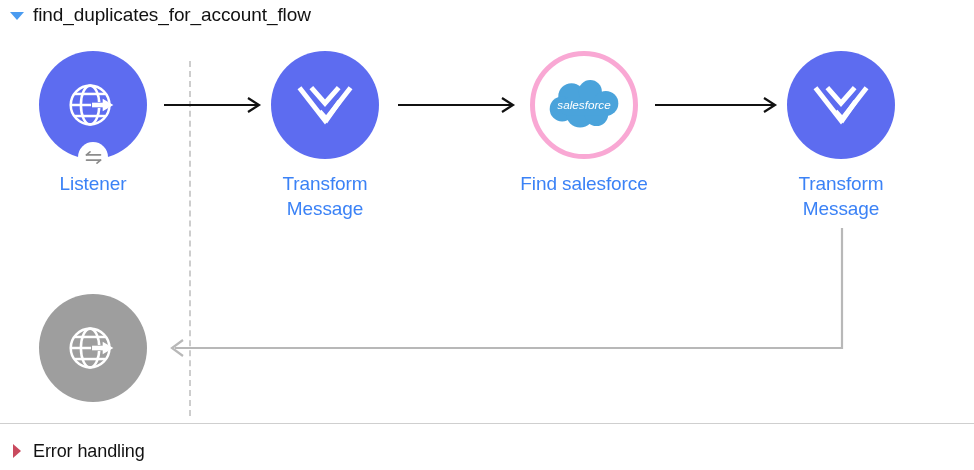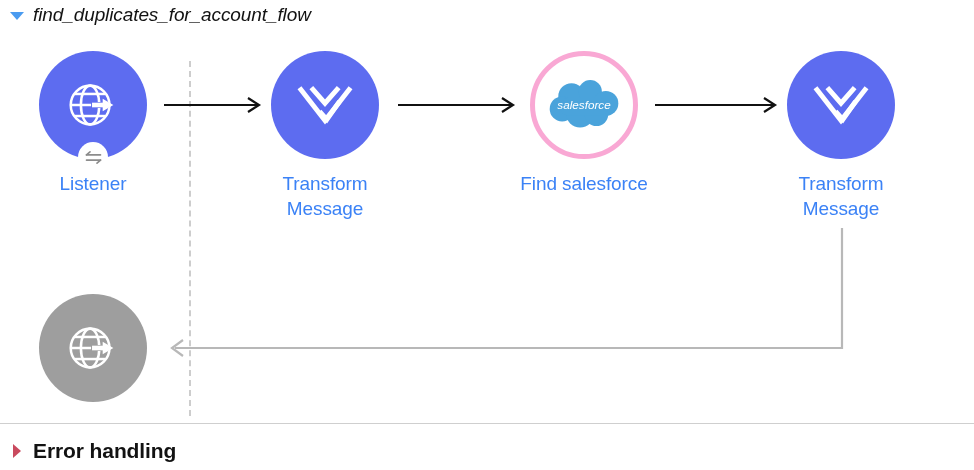--- a/index.html
+++ b/index.html
@@ -21,21 +21,20 @@
   #flow-header {
     position: absolute;
     left: 0;
     top: 0;
     width: 856px;
     height: 30px;
     display: flex;
     align-items: center;
     padding-left: 9px;
     box-sizing: border-box;
-    font-style: italic;
   }
   .disclosure {
     width: 16px;
     height: 16px;
     display: inline-block;
     position: relative;
     flex: 0 0 auto;
     margin-right: 8px;
   }
   .disclosure.down::before {
@@ -155,26 +154,25 @@
     left: 0;
     top: 433px;
     width: 974px;
     height: 36px;
     display: flex;
     align-items: center;
     padding-left: 9px;
     box-sizing: border-box;
   }
   #error-handling-title {
-    font-size: 21px;
+    font-size: 18px;
     letter-spacing: -0.1px;
     color: #121212;
     line-height: 20px;
     white-space: nowrap;
-    font-weight: bold;
   }
 </style>
 </head>
 <body>
 
 <div id="flow-header">
   <span class="disclosure down"></span>
   <span id="flow-title">find_duplicates_for_account_flow</span>
 </div>
 

